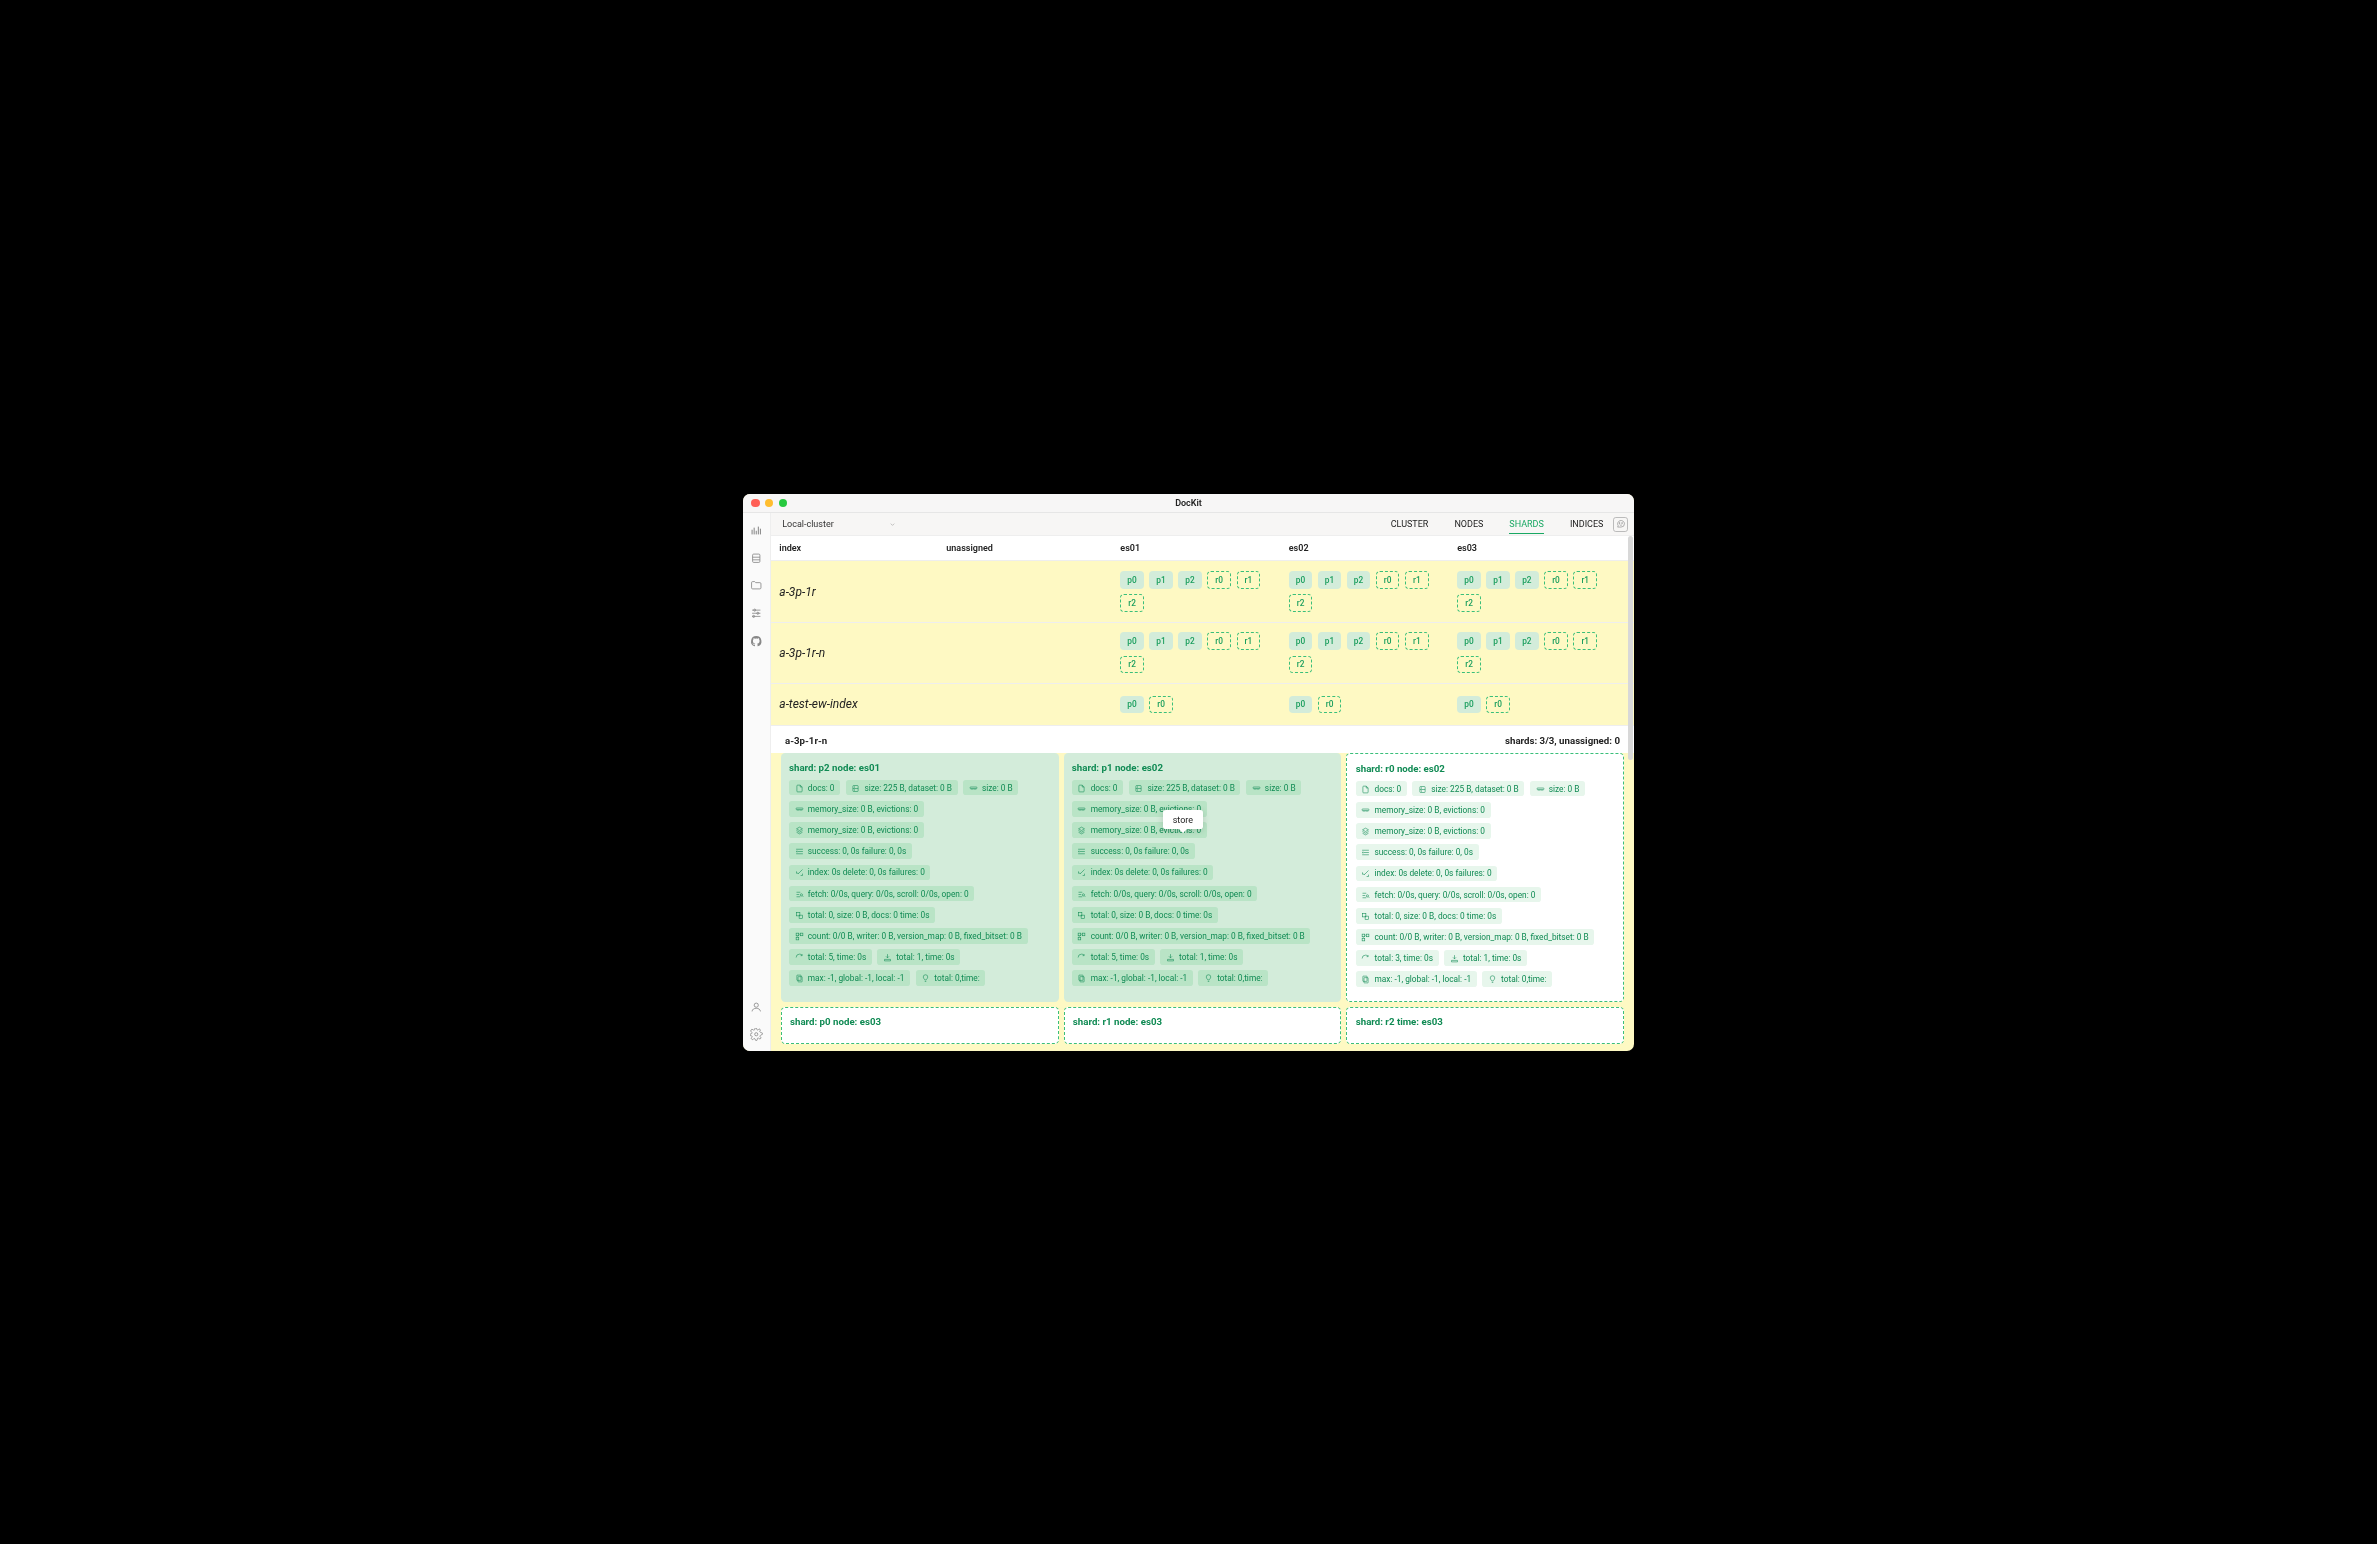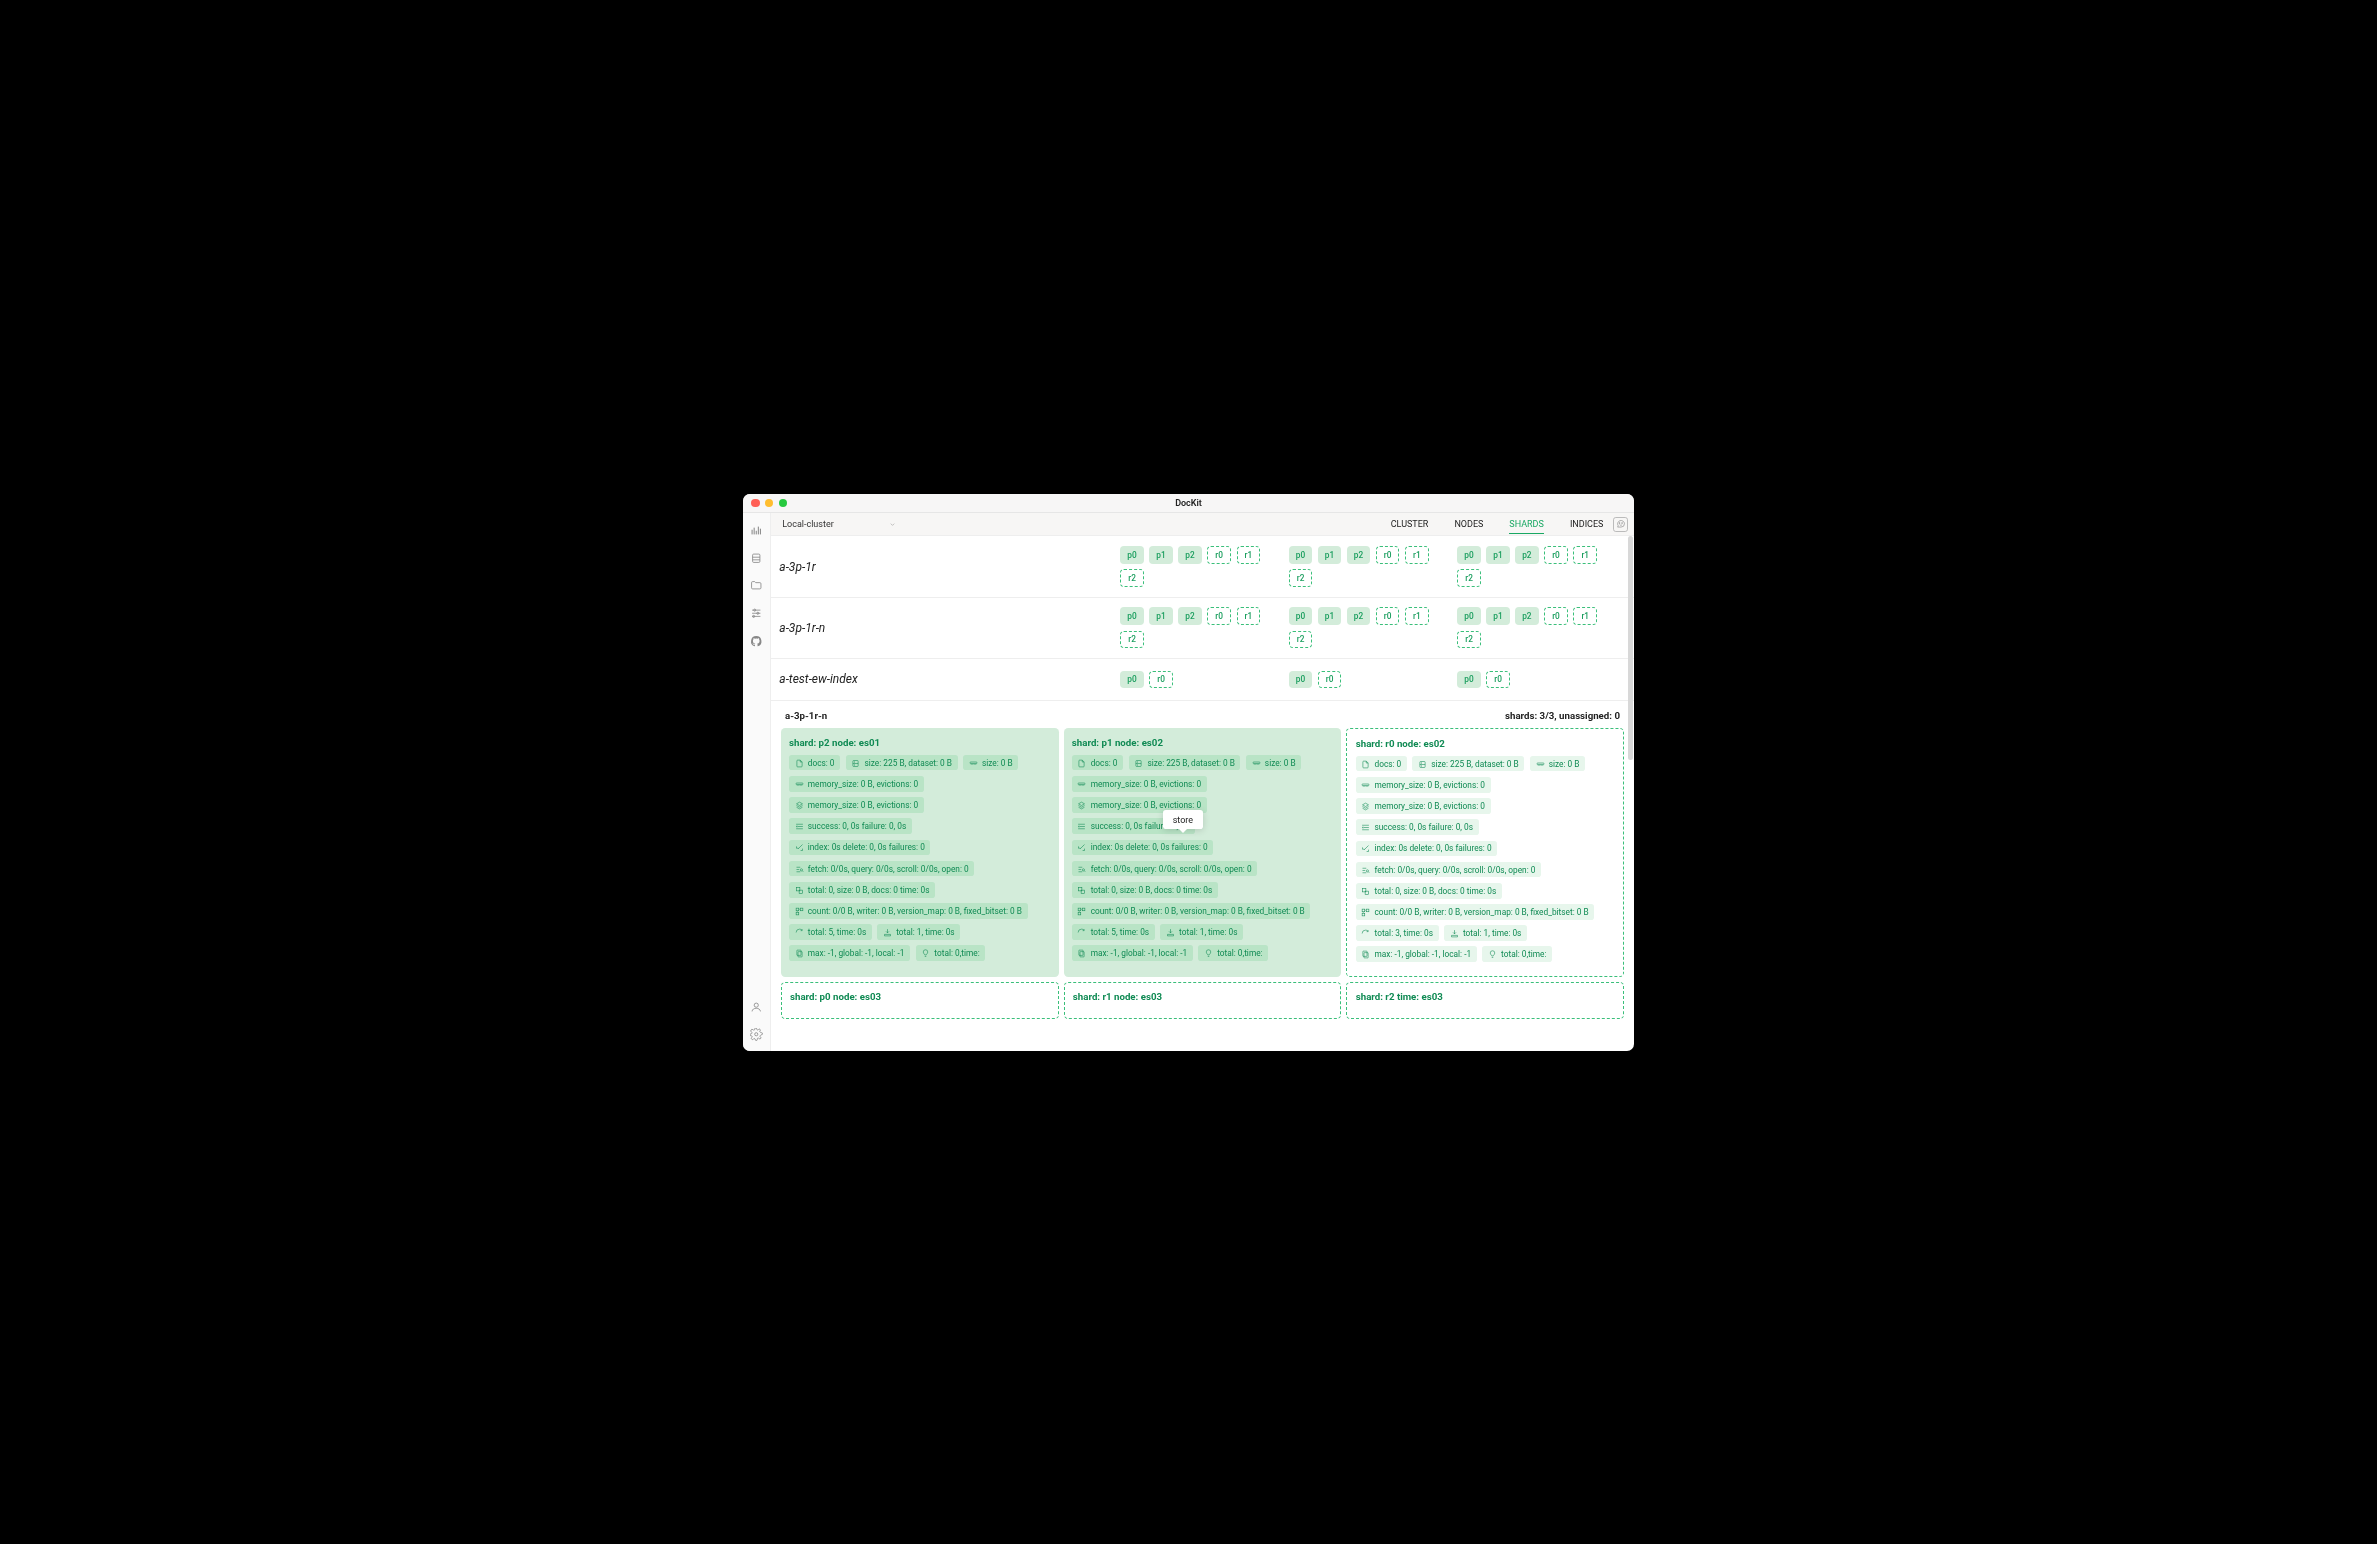--- a/index.html
+++ b/index.html
@@ -1,19 +1,19 @@
 <!DOCTYPE html>
 <html style="font-size:11px"><head>
 <meta charset="utf-8">
 <style>
   * { box-sizing: border-box; margin: 0; padding: 0; }
   html, body { width: 100%; height: 100%; }
   body { background: #000; font-family: -apple-system, BlinkMacSystemFont, "Segoe UI", Roboto, Helvetica, Arial, sans-serif; font-size: 9px; color: #222; display: flex; align-items: center; justify-content: center; }
   .window {
-    width: 891px; height: 557px; background: #ffffff; border-radius: 7px; overflow: hidden; position: relative; box-shadow: 0 7px 28px rgba(0,0,0,0.5); display: flex; flex-direction: column;
+    width: 891px; height: 557px; background: #fef9c3; border-radius: 7px; overflow: hidden; position: relative; box-shadow: 0 7px 28px rgba(0,0,0,0.5); display: flex; flex-direction: column;
   }
   .titlebar { height: 19.4px; background: #f7f6f6; display: flex; align-items: center; position: relative; border-bottom: 0.7px solid #e6e6e6; flex: 0 0 auto; }
   .traffic { display: flex; gap: 5.6px; margin-left: 8.3px; }
   .tl { width: 8.3px; height: 8.3px; border-radius: 50%; }
   .tl.red { background:#ff5f56; } .tl.yellow{background:#ffbd2e;} .tl.green{background:#27c93f;}
   .title-text { position: absolute; left: 0; right: 0; text-align: center; font-weight: 600; font-size: 9px; }
   .app { flex: 1 1 auto; display: flex; min-height: 0; }
   .sidebar { width: 28px; background: #fafafa; border-right: 0.7px solid #eee; display: flex; flex-direction: column; align-items: center; padding-top: 11px; gap: 15.3px; flex: 0 0 auto; }
   .sidebar .icon { width: 12.5px; height: 12.5px; color: #888; display:flex; align-items:center; justify-content:center; }
   .sidebar .spacer { flex: 1; }
@@ -136,20 +136,27 @@
               <circle cx="15" cy="10" r="1" fill="currentColor"></circle>
               <path d="M9 14c1 1 2 1.5 3 1.5s2-.5 3-1.5"></path>
             </svg>
         </div>
       </div>
 
       <div class="content">
         <div class="content-inner">
         <div class="vscroll"></div>
 
+        <div class="table-head">
+          <div>index</div>
+          <div>unassigned</div>
+          <div>es01</div>
+          <div>es02</div>
+          <div>es03</div>
+        </div>
 
         <div id="rows-mount">
               <div class="row">
                 <div class="idx-name">a-3p-1r</div>
                 <div class="shard-cell"></div>
                 <div class="shard-cell">
                   <span class="shard-chip primary">p0</span>
                   <span class="shard-chip primary">p1</span>
                   <span class="shard-chip primary">p2</span>
                   <span class="shard-chip replica">r0</span>

